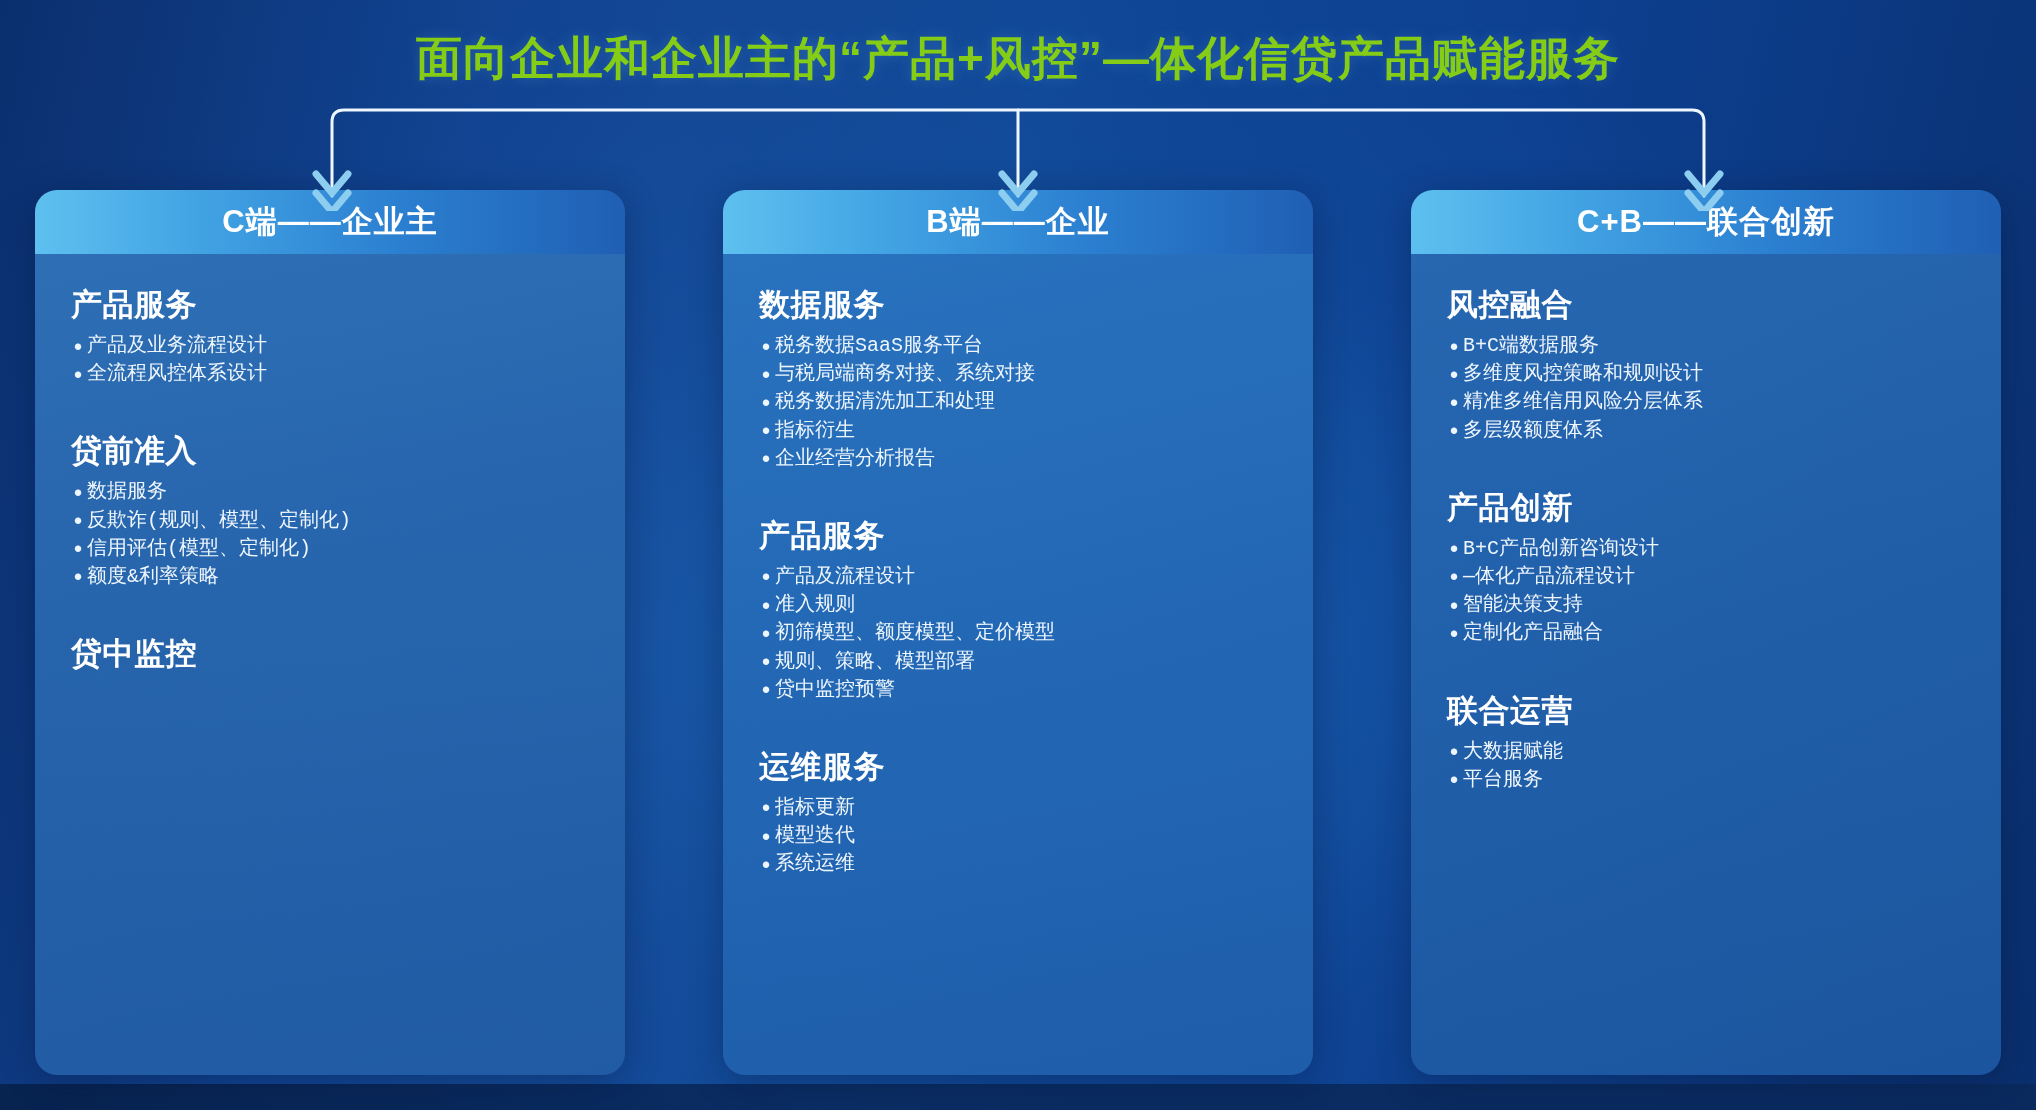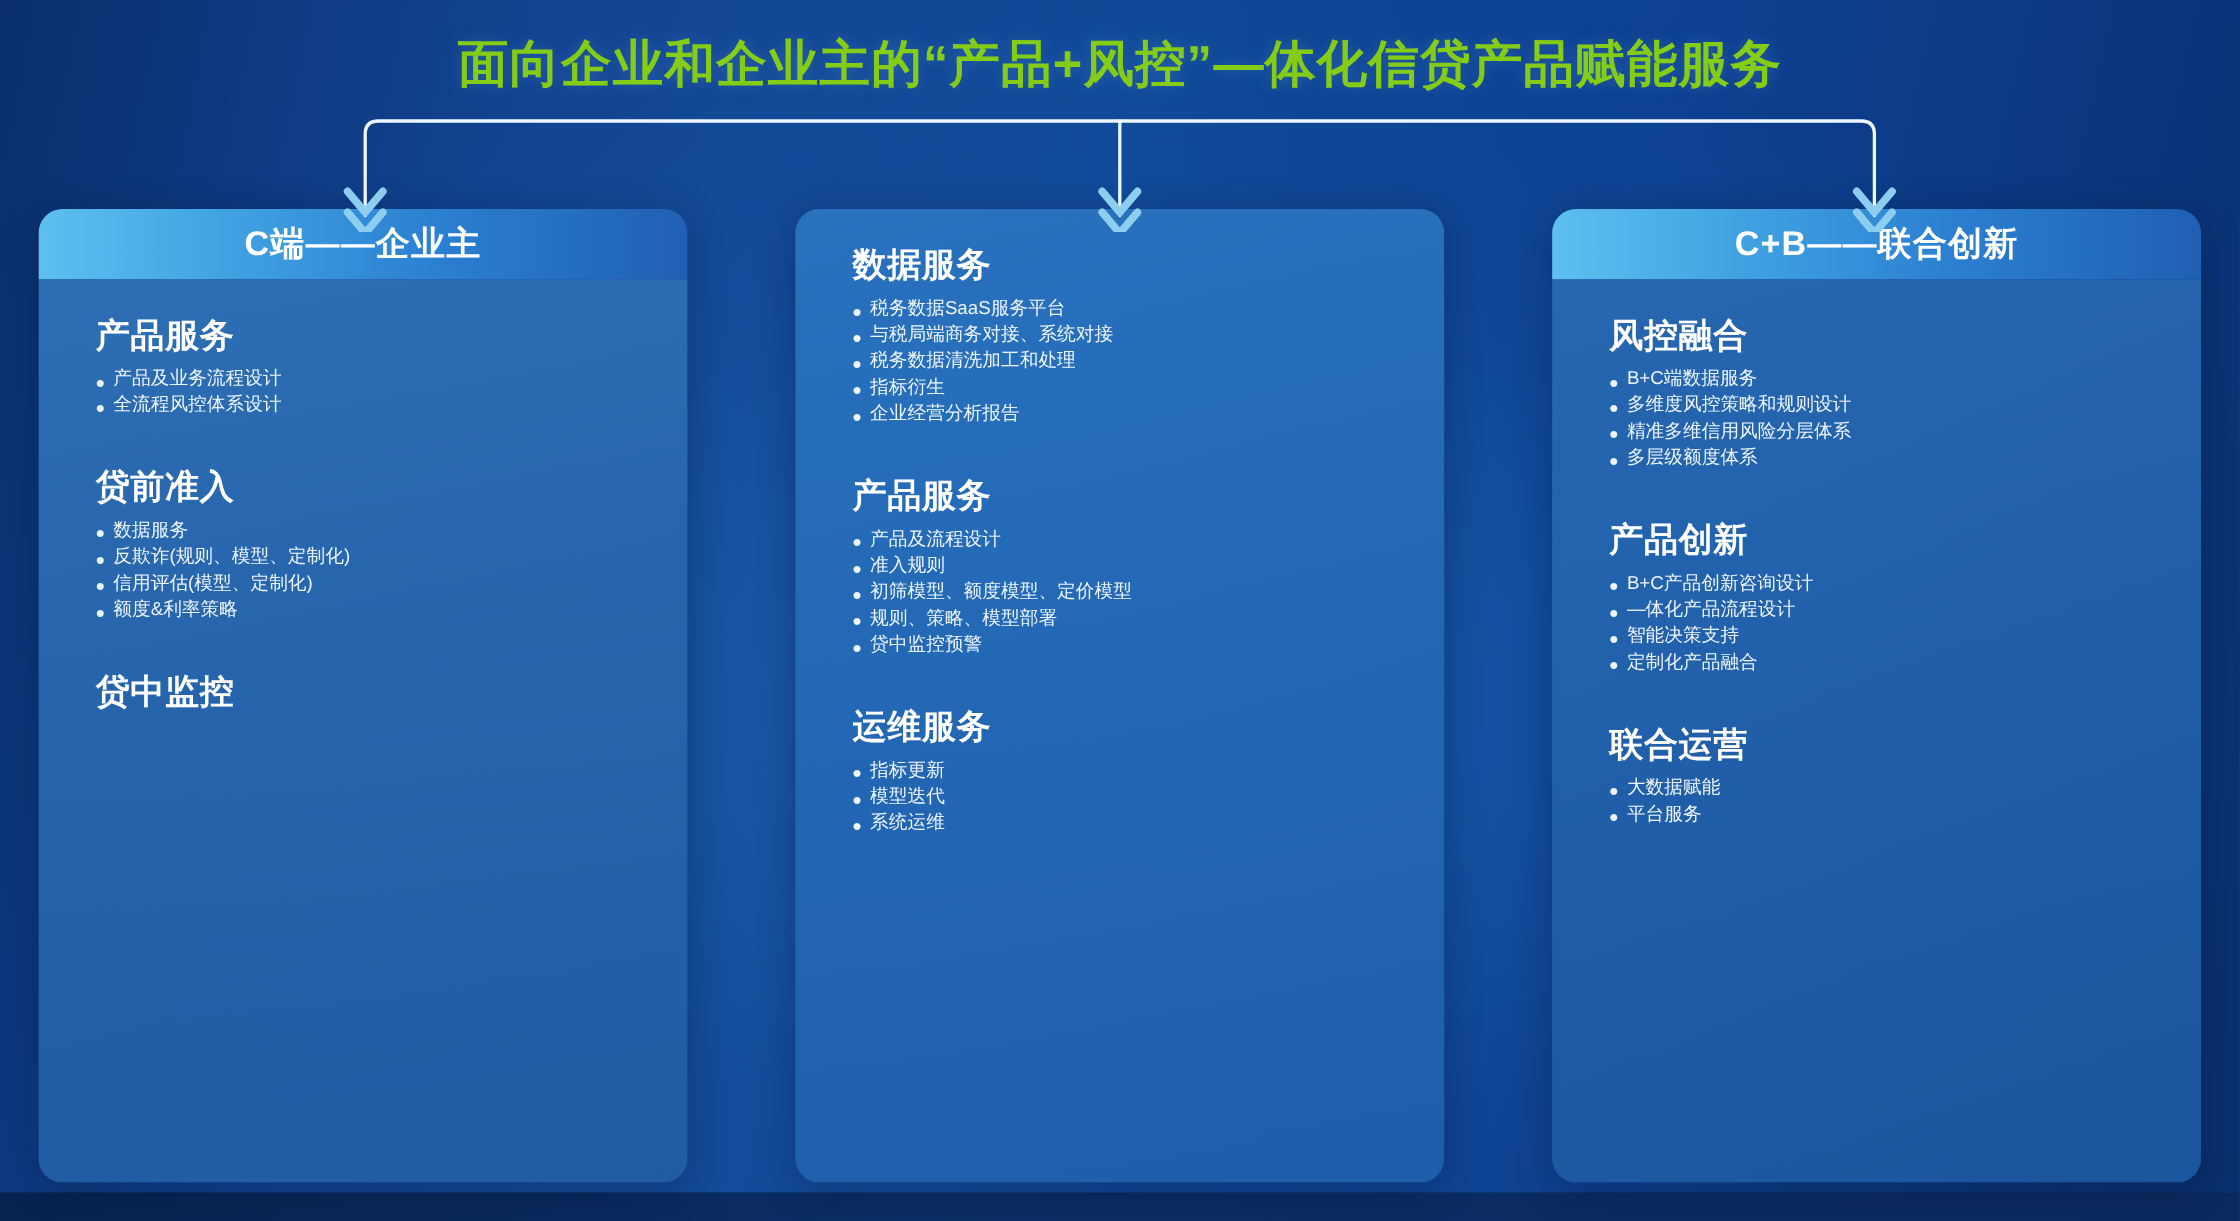--- a/index.html
+++ b/index.html
@@ -88,22 +88,23 @@
     align-items: center;
     justify-content: center;
     font-size: 31px;
     font-weight: 700;
     color: #ffffff;
     letter-spacing: 1px;
     background: linear-gradient(90deg, #5ec0ef 0%, #43a5e4 26%, #2b7fd0 62%, #1f5fb4 100%);
   }
   .card-body {
     flex: 1;
-    padding: 30px 0 28px 16px;
+    padding: 30px 0 28px 0;
     background: linear-gradient(160deg, rgba(44,112,186,0.92) 0%, rgba(36,101,176,0.90) 35%, rgba(30,92,168,0.92) 70%, rgba(27,84,158,0.92) 100%);
+    font-family: Liberation Mono, monospace;
   }
   
   .card-1 .card-body {
     background: linear-gradient(165deg, rgba(48,114,184,0.95) 0%, rgba(40,103,175,0.93) 40%, rgba(33,92,165,0.93) 100%);
   }
   .card-2 .card-body {
     background: linear-gradient(170deg, rgba(42,116,192,0.95) 0%, rgba(36,105,182,0.94) 45%, rgba(31,95,172,0.94) 100%);
   }
   .card-3 .card-body {
     background: linear-gradient(168deg, rgba(40,105,178,0.95) 0%, rgba(34,97,171,0.93) 45%, rgba(29,88,162,0.93) 100%);
@@ -113,21 +114,21 @@
   .section + .section { margin-top: 42px; }
   .sec-title {
     font-size: 31px;
     font-weight: 700;
     color: #ffffff;
     margin-bottom: 6px;
     letter-spacing: 0.5px;
   }
   .bullets { list-style: none; }
   .bullets li {
-    font-size: 17px;
+    font-size: 20px;
     line-height: 1.41;
     color: #eef6fd;
     position: relative;
     padding-left: 16px;
     white-space: nowrap;
   }
   .bullets li::before {
     content: "•";
     position: absolute;
     left: 0;
@@ -190,20 +191,21 @@
       </div>
 
       <div class="section">
         <div class="sec-title">贷中监控</div>
       </div>
 
     </div>
   </div>
 
   <div class="card card-2">
+    <div class="card-head">B端——企业</div>
     <div class="card-body">
 
       <div class="section">
         <div class="sec-title">数据服务</div>
         <ul class="bullets">
           <li>税务数据SaaS服务平台</li>
           <li>与税局端商务对接、系统对接</li>
           <li>税务数据清洗加工和处理</li>
           <li>指标衍生</li>
           <li>企业经营分析报告</li>

